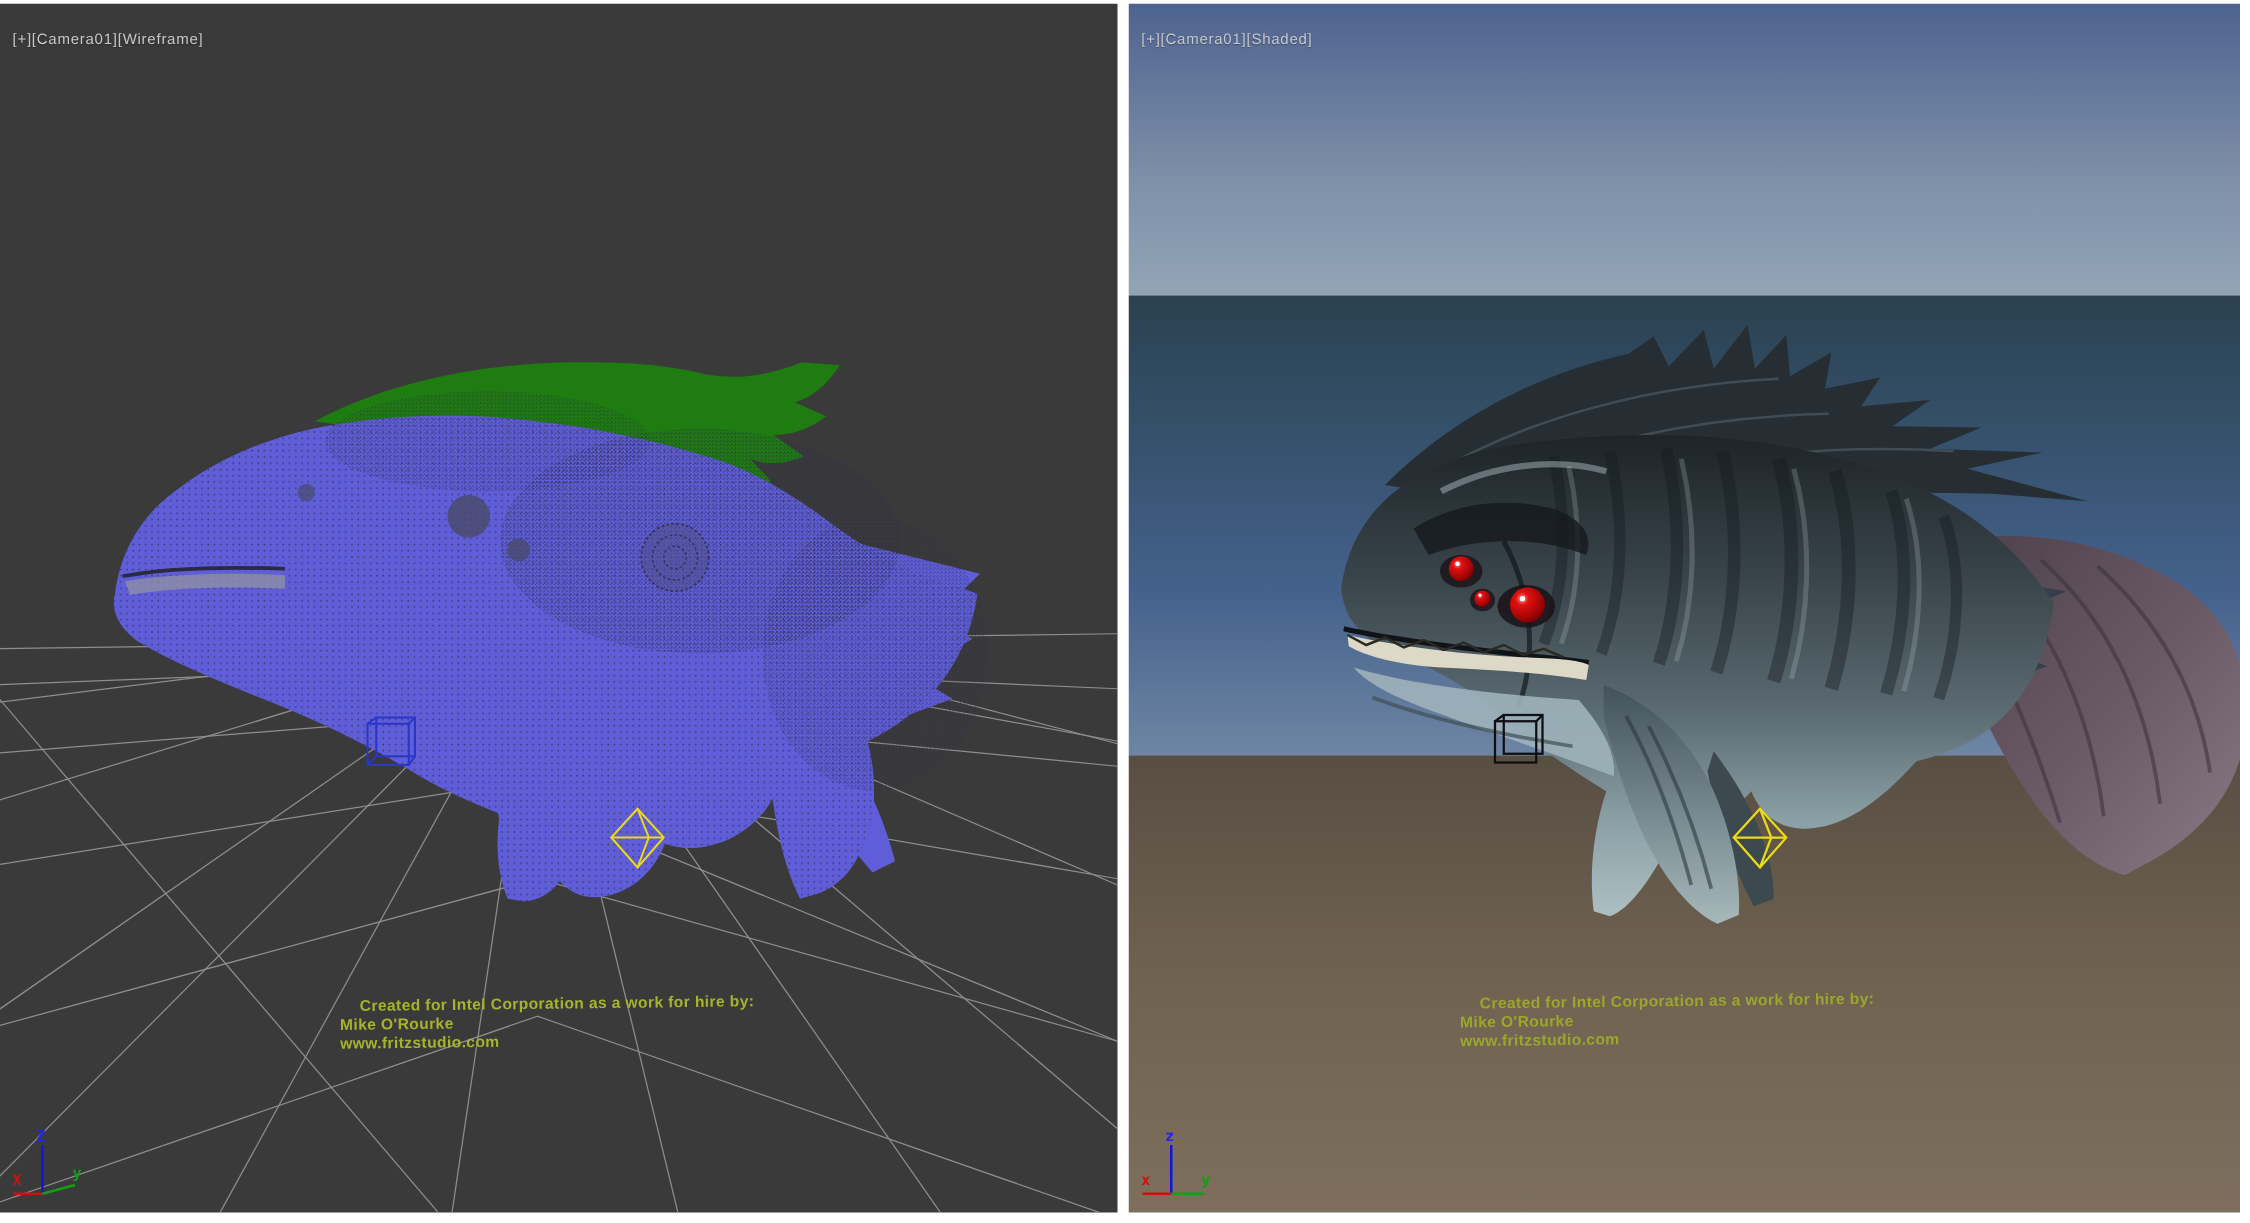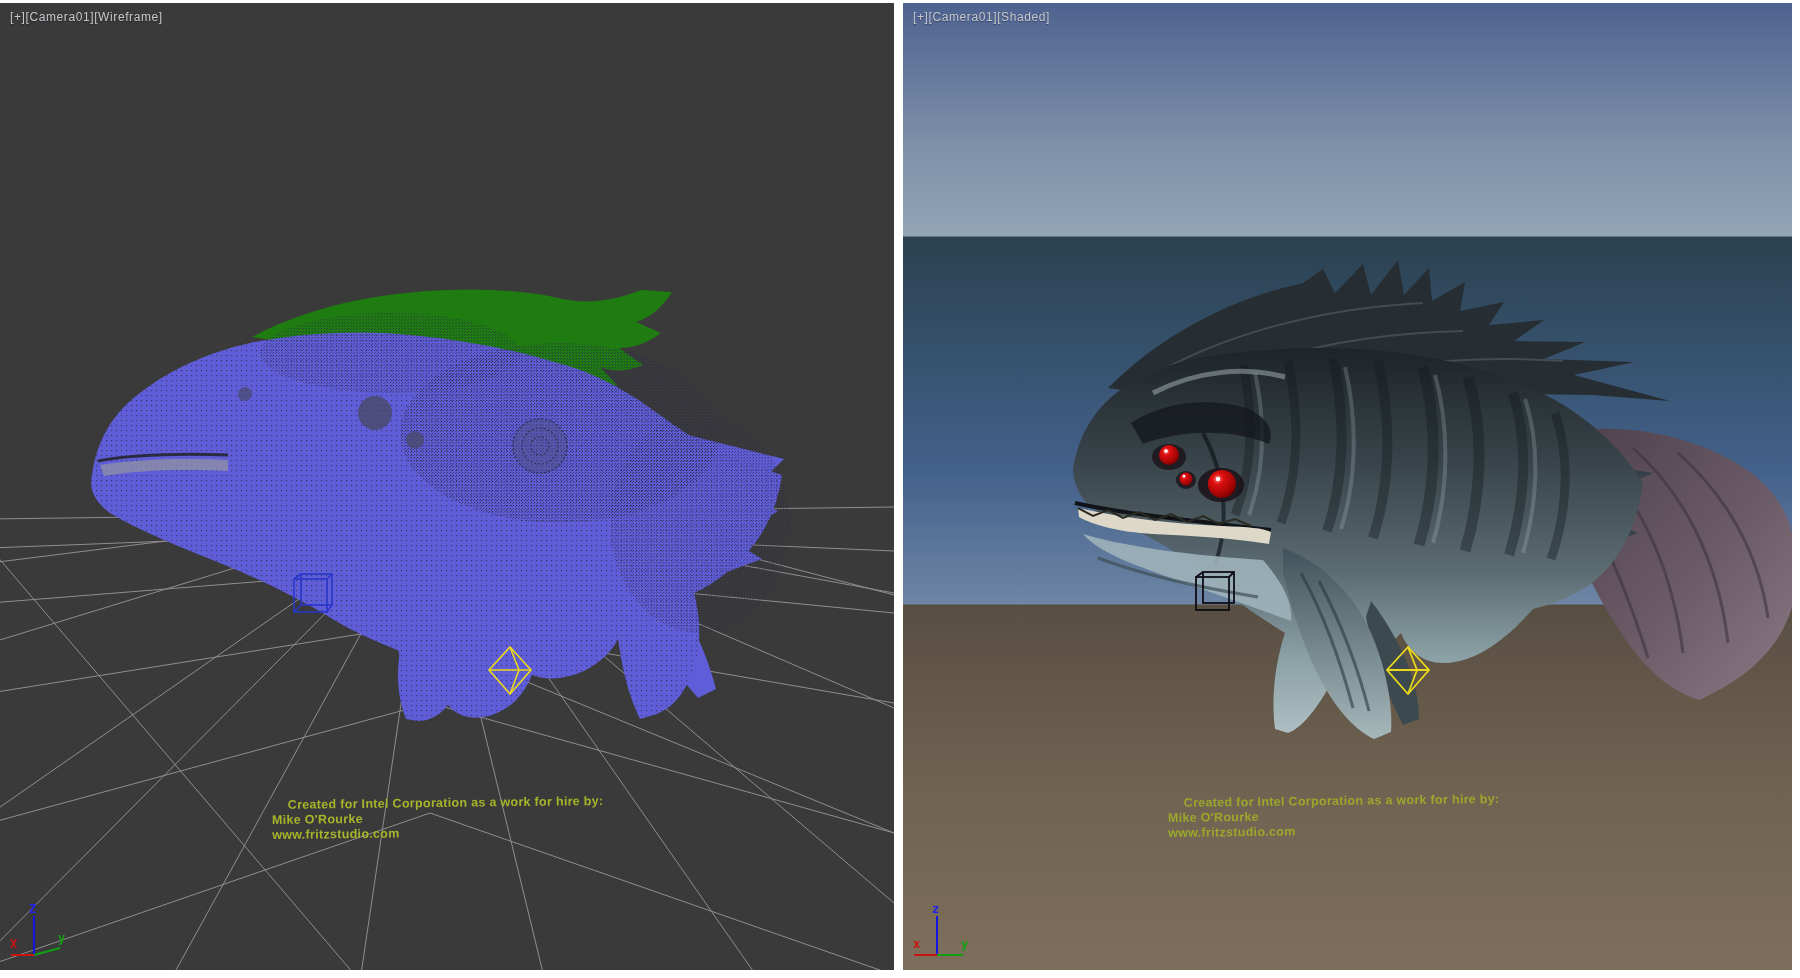--- a/index.html
+++ b/index.html
@@ -5,21 +5,21 @@
   * { margin:0; padding:0; box-sizing:border-box; }
   html,body { width:1800px; height:978px; background:#ffffff; overflow:hidden;
               font-family:"Liberation Sans", sans-serif; }
   .viewport { position:absolute; top:3px; height:967px; overflow:hidden; }
   #vp-left  { left:0;     width:894px; background:#3a3a3a; }
   #vp-right { left:903px; width:889px;
       background:linear-gradient(to bottom,
         #4e6290 0px, #7d90a8 140px, #93a4b6 233px,
         #2b4150 234px, #35506a 340px, #44618c 470px, #6e86a4 601px,
         #584e42 602px, #6f6251 780px, #7d6f5b 967px);padding-left:25px; }
-  .vp-label { position:absolute; top:7px; left:10px; font-size:12px;
+  .vp-label { position:absolute; top:21px; left:10px; font-size:12px;
               letter-spacing:.6px; color:#c6c9ce; cursor:default; z-index:30;
               text-shadow:0 1px 1px rgba(0,0,0,.35); white-space:pre;text-align:center; }
   svg.scene { position:absolute; top:0; left:0; }
   .annotation { position:absolute; width:330px; font-weight:bold; font-size:12.5px;
                 line-height:15px; letter-spacing:.3px; color:#a6b42b; z-index:20;
                 transform:rotate(-0.7deg); white-space:nowrap; }
   #vp-left  .annotation { left:272px; top:793px; }
   #vp-right .annotation { left:265px; top:791px; color:#9aa72c; }
   .annotation .ln1 { padding-left:16px; }
   .axis-gizmo { position:absolute; left:0; bottom:0; z-index:25; }

